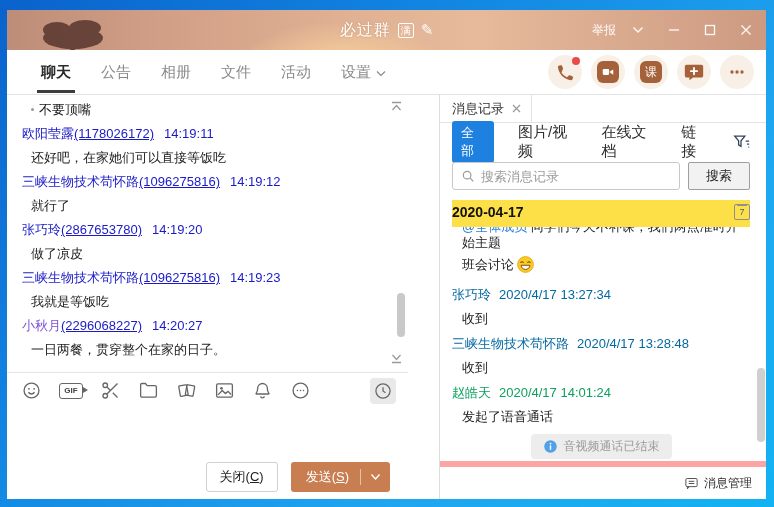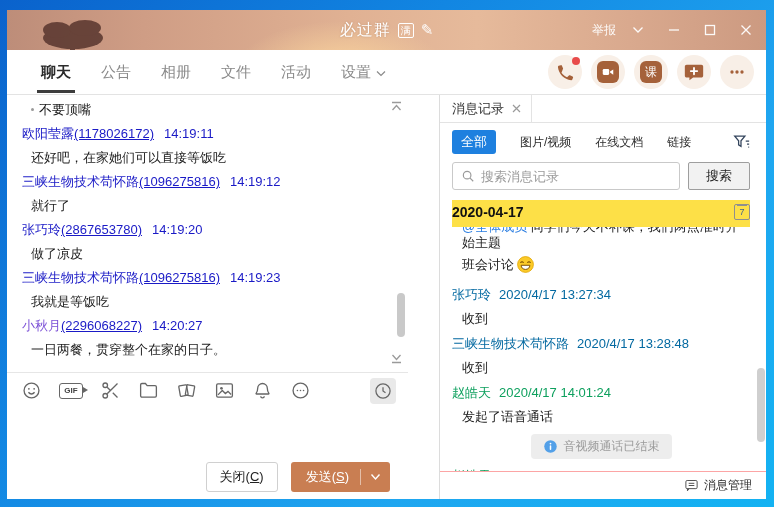--- a/index.html
+++ b/index.html
@@ -67,21 +67,21 @@
   .send-main { padding:0 11px 0 15px; font-size:13px; }
   .send-div { width:1px; height:16px; background:rgba(255,255,255,.5); }
   .send-caret { padding:0 9px; display:flex; align-items:center; }
 
   
   .right { flex:1; border-left:1px solid #dcdcdc; display:flex; flex-direction:column; min-width:0; }
   .rp-tabs { height:28px; flex:none; border-bottom:1px solid #e3e3e3; display:flex; align-items:center; }
   .rp-tab { height:100%; display:flex; align-items:center; gap:8px; padding:0 10px 0 12px; font-size:13px; color:#333; border-right:1px solid #e3e3e3; cursor:default; }
   .rp-filters { height:38px; flex:none; display:flex; align-items:center; gap:24px; padding:0 16px 0 12px; }
   .pill { background:#1e80df; color:#fff; font-size:13px; padding:3px 9px; border-radius:3px; cursor:pointer; }
-  .flabel { font-size:12px; color:#2d2d2d; cursor:pointer; }
+  .flabel { font-size:15px; color:#2d2d2d; cursor:pointer; }
   .funnel { margin-left:auto; cursor:pointer; display:flex; }
   .rp-search { flex:none; display:flex; align-items:center; gap:8px; padding:1px 16px 10px 12px; }
   .sinput { flex:1; height:28px; border:1px solid #c9c9c9; border-radius:3px; display:flex; align-items:center; gap:6px; padding:0 8px; }
   .sinput input { border:0; outline:0; flex:1; font-size:13px; color:#333; background:transparent; font-family:inherit; }
   .sinput input::placeholder { color:#9a9a9a; }
   .sbtn { width:62px; height:28px; background:#f2f2f2; border:1px solid #9e9e9e; border-radius:2px; font-size:13px; color:#222; cursor:pointer; }
   .rp-list { flex:1; min-height:0; position:relative; overflow:hidden; padding:0 16px 0 12px; font-size:13px; }
   .date-row { position:relative; z-index:2; background:#fde047; display:flex; align-items:flex-start; padding:4px 0 7px; }
   .date-text { font-weight:bold; font-size:14px; color:#111; }
   .cal { margin-left:auto; width:16px; height:16px; border:1px solid #8f8f8f; border-radius:2px; position:relative; display:flex; align-items:center; justify-content:center; font-size:9px; color:#46628a; cursor:pointer; }
@@ -89,21 +89,21 @@
   .partial { margin-top:-8px; line-height:16px; padding-left:10px; color:#1c1c1c; }
   .mention { color:#2a7de1; }
   .hist-head { padding:5px 0 4px; line-height:16px; }
   .hist-text { padding:4px 0 4px 10px; line-height:16px; color:#1c1c1c; }
   .h-blue { color:#0369a1; } .h-green { color:#0ea05e; }
   .h-time { margin-left:8px; }
   .emoji { vertical-align:-5px; margin-left:2px; }
   .sys-row { display:flex; justify-content:center; margin:5px 0 4px; }
   .sys-pill { display:flex; align-items:center; gap:6px; background:#ededed; border-radius:4px; padding:4px 12px; color:#9a9a9a; font-size:12px; }
   .rp-thumb { position:absolute; right:1px; top:168px; width:8px; height:74px; border-radius:4px; background:#cfcfcf; }
-  .rp-footer { height:28px; flex:none; border-top:1px solid #fca5a5; display:flex; align-items:center; justify-content:flex-end; gap:5px; padding-right:14px; font-size:12px; color:#2e2e2e; cursor:pointer; }
+  .rp-footer { height:38px; flex:none; border-top:6px solid #fca5a5; display:flex; align-items:center; justify-content:flex-end; gap:5px; padding-right:14px; font-size:12px; color:#2e2e2e; cursor:pointer; }
   u { text-decoration:underline; }
 </style>
 </head>
 <body>
 
 <div class="window">
 
   <div class="titlebar">
     <svg class="tree" width="76" height="34" viewBox="0 0 76 34">
       <g fill="#4c2b25" opacity="0.85">

